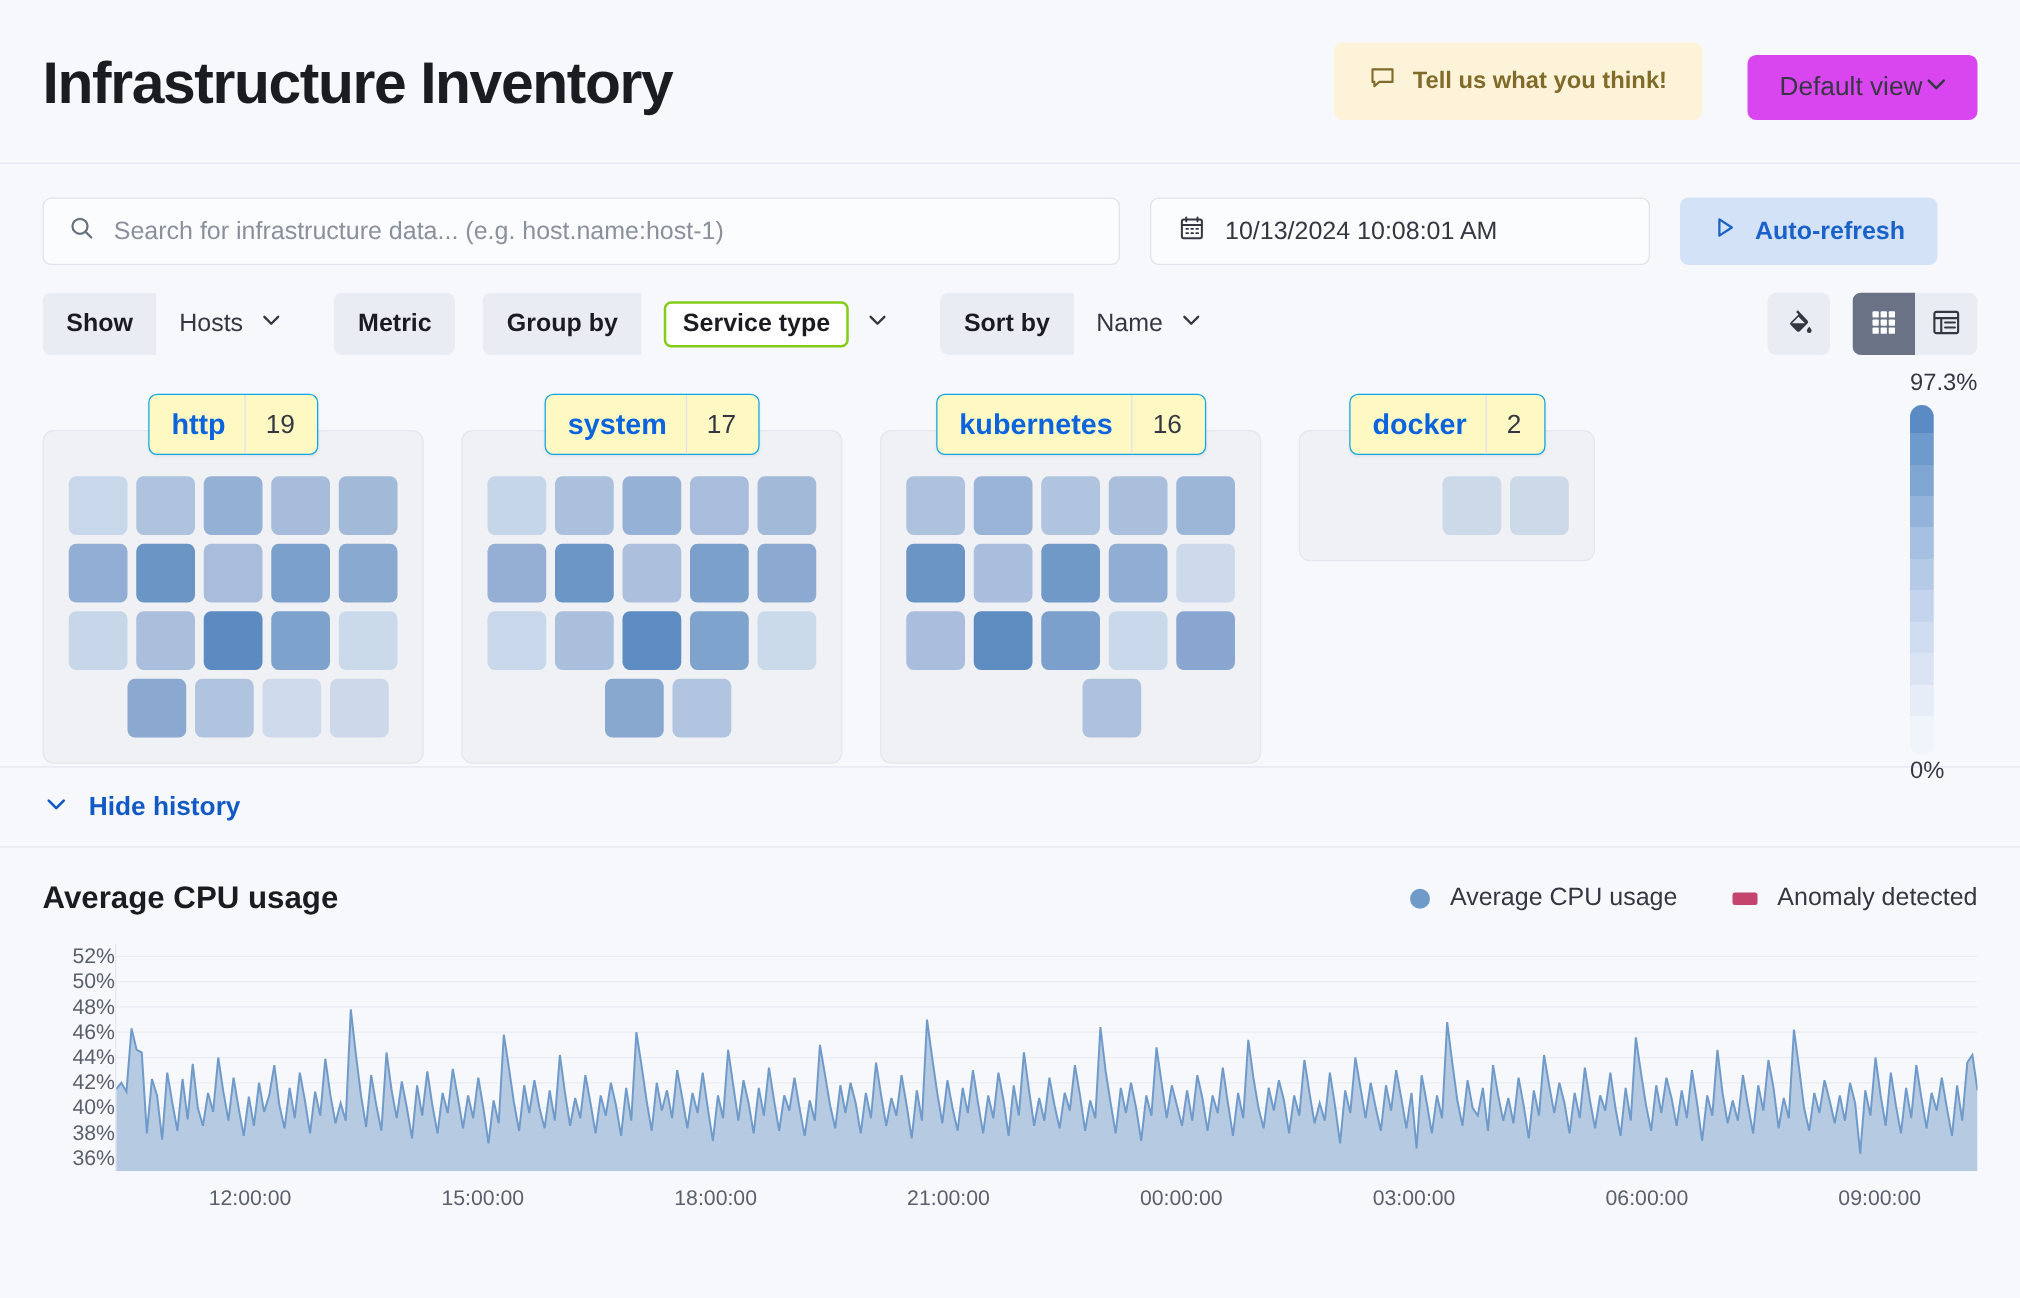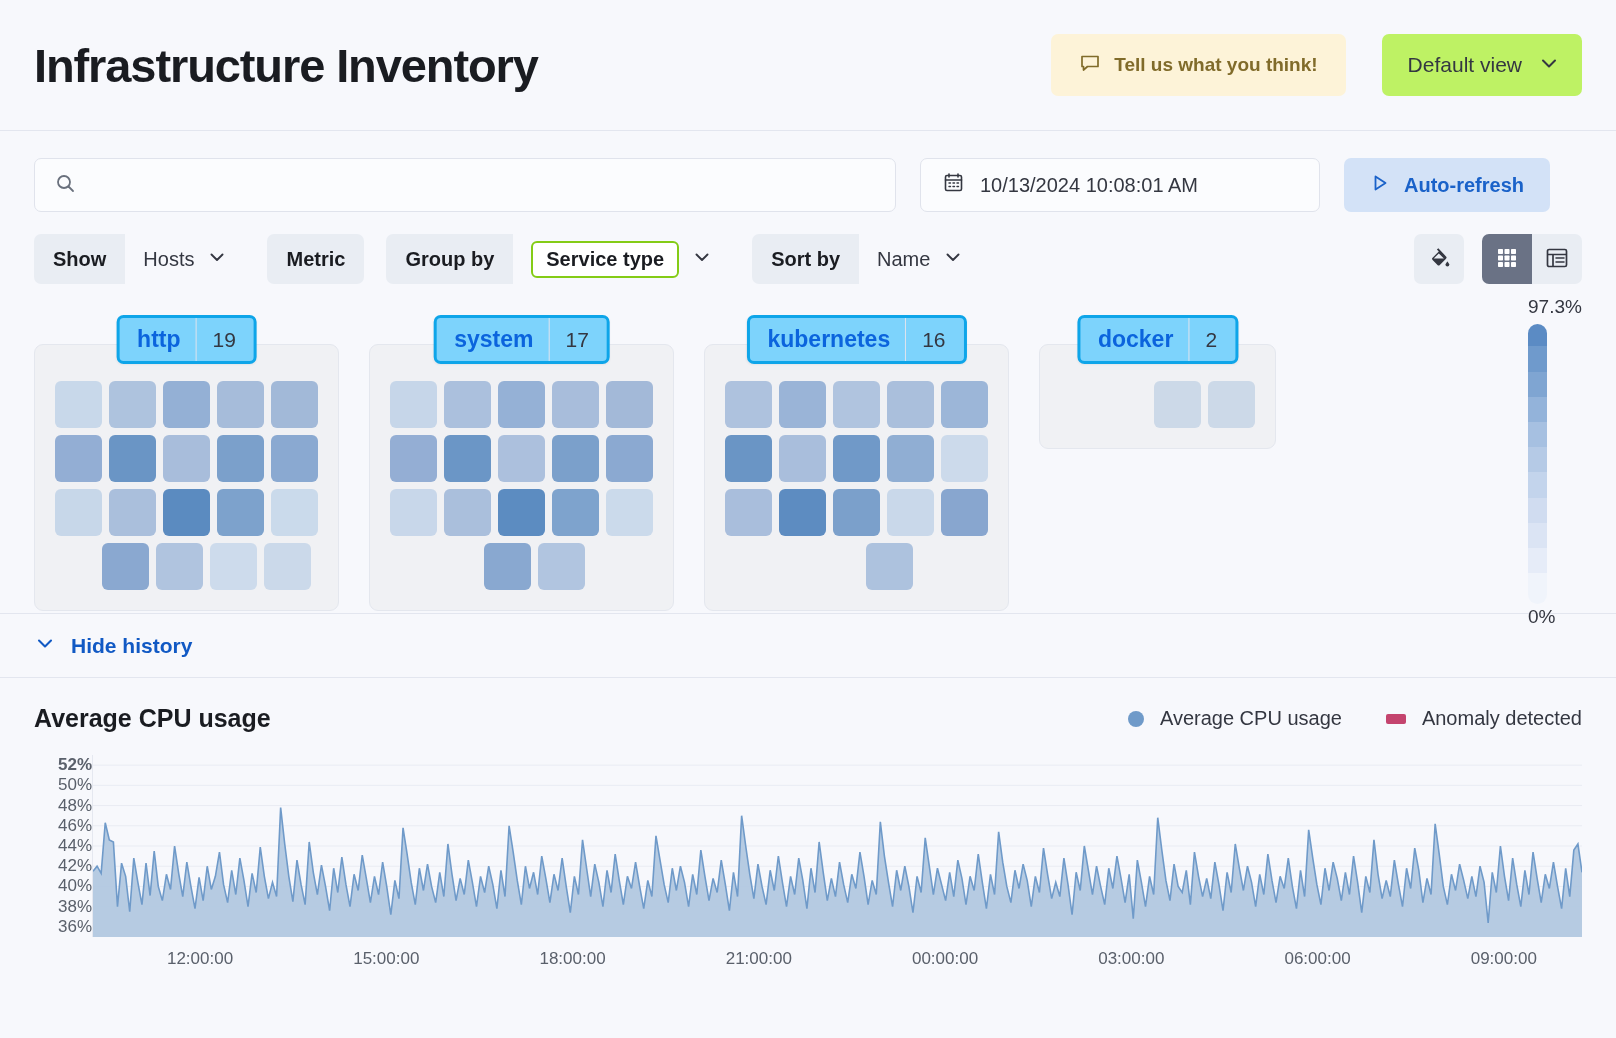--- a/index.html
+++ b/index.html
@@ -30,24 +30,24 @@
   .feedback-btn {
     background: #fdf3d8; color: #806b2a;
     border: none; border-radius: 7px;
     height: 62px; padding: 0 28px;
     display: flex; align-items: center; gap: 13px;
     font-size: 19px; font-weight: 700; cursor: pointer;
     font-family: inherit;
   }
   .feedback-btn svg { flex: none; }
   .view-btn {
-    background: #bef264; color: #343741;
+    background: #d946ef; color: #343741;
     border: none; border-radius: 7px;
-    height: 62px; padding: 0 22px 0 26px;
-    display: flex; align-items: center; gap: 16px;
+    height: 52px; padding: 0 22px 0 26px;
+    display: flex; align-items: center; 
     font-size: 21px; cursor: pointer; font-family: inherit;
   }
 
   
   .toolbar { padding: 27px 34px 0 34px; }
   .toolbar-row1 { display: flex; align-items: center; gap: 24px; }
   .search-box {
     flex: 1 1 auto; height: 54px;
     background: #fbfcfe; border: 1px solid #e0e3ec; border-radius: 7px;
     display: flex; align-items: center; gap: 15px; padding: 0 20px;
@@ -125,21 +125,21 @@
     position: relative;
     background: #f0f1f4;
     border: 1px solid #e4e7ee;
     border-radius: 9px;
     padding: 36px 20px 20px 20px;
     margin-top: 30px;
   }
   .group-badge {
     position: absolute; top: -30px; left: 50%;
     transform: translateX(-50%);
-    background: #7dd3fc; border: 3px solid #0ea5e9; border-radius: 7px;
+    background: #fef9c3; border: 1px solid #0ea5e9; border-radius: 7px;
     height: 49px; display: flex; align-items: stretch;
     box-shadow: 0 1px 2px rgba(35,45,70,.06);
     white-space: nowrap;
   }
   .group-name {
     color: #0b64dd; font-size: 23px; font-weight: 700;
     display: flex; align-items: center; padding: 0 15px 0 18px;
   }
   .group-count {
     color: #343741; font-size: 21px;
@@ -244,20 +244,21 @@
 
 <div class="toolbar">
   <div class="toolbar-row1">
     <div class="search-box">
       <span>
         <svg width="21" height="21" viewBox="0 0 21 21" fill="none" stroke="#69707d" stroke-width="1.8">
           <circle cx="9" cy="9" r="6"></circle>
             <path d="M13.5 13.5L18 18" stroke-linecap="round"></path>
         </svg>
       </span>
+      <input type="text" placeholder="Search for infrastructure data... (e.g. host.name:host-1)" style="">
     </div>
     <div class="date-box">
       <span>
         <svg width="21" height="21" viewBox="0 0 21 21" fill="none" stroke="#343741" stroke-width="1.6">
           <rect x="2.5" y="3.5" width="16" height="15" rx="1.5"></rect>
           <path d="M2.5 8h16M6 2v3M15 2v3" stroke-linecap="round"></path>
           <path d="M6 11h1.5M10 11h1.5M14 11h1.5M6 14.5h1.5M10 14.5h1.5M14 14.5h1.5" stroke-width="1.4" stroke-linecap="round"></path>
         </svg>
       </span>
       <span>10/13/2024 10:08:01 AM</span>
@@ -505,21 +506,21 @@
   <div class="chart-body">
     <div class="y-axis" id="y-axis">
         <div class="y-tick" style="top: 171.889px;">36%</div>
         <div class="y-tick" style="top: 151.667px;">38%</div>
         <div class="y-tick" style="top: 131.444px;">40%</div>
         <div class="y-tick" style="top: 111.222px;">42%</div>
         <div class="y-tick" style="top: 91px;">44%</div>
         <div class="y-tick" style="top: 70.7778px;">46%</div>
         <div class="y-tick" style="top: 50.5556px;">48%</div>
         <div class="y-tick" style="top: 30.3333px;">50%</div>
-        <div class="y-tick" style="top: 10.1111px; font-weight: bold;">52%</div>
+        <div class="y-tick" style="top: 10.1111px;">52%</div>
       </div>
     <div class="plot-wrap">
       <div class="plot" id="plot">
           <svg viewBox="0 0 1489 182" preserveAspectRatio="none">
             <line x1="0" y1="171.89" x2="1489" y2="171.89" stroke="#e9ecf3" stroke-width="1"></line>
             <line x1="0" y1="151.67" x2="1489" y2="151.67" stroke="#e9ecf3" stroke-width="1"></line>
             <line x1="0" y1="131.44" x2="1489" y2="131.44" stroke="#e9ecf3" stroke-width="1"></line>
             <line x1="0" y1="111.22" x2="1489" y2="111.22" stroke="#e9ecf3" stroke-width="1"></line>
             <line x1="0" y1="91.00" x2="1489" y2="91.00" stroke="#e9ecf3" stroke-width="1"></line>
             <line x1="0" y1="70.78" x2="1489" y2="70.78" stroke="#e9ecf3" stroke-width="1"></line>

